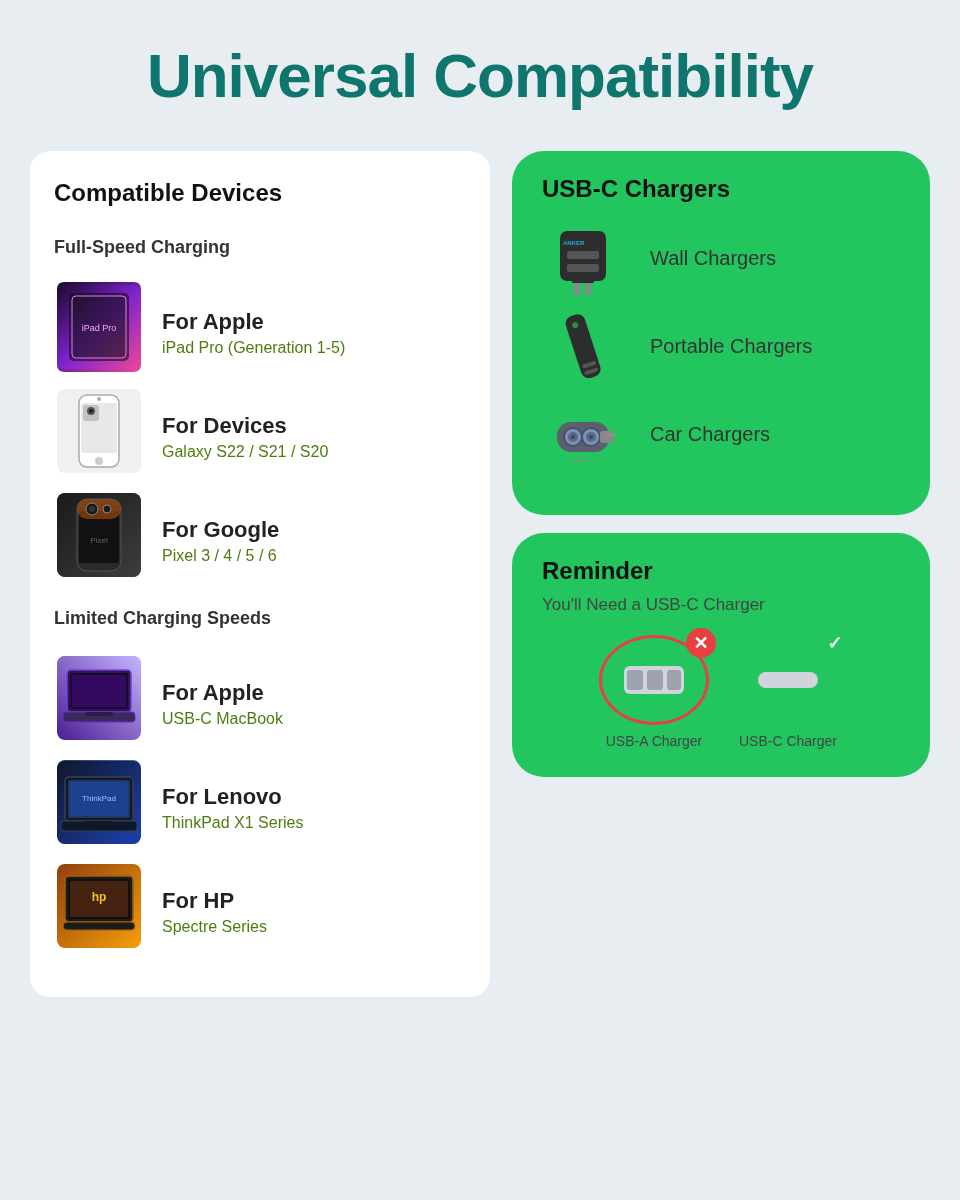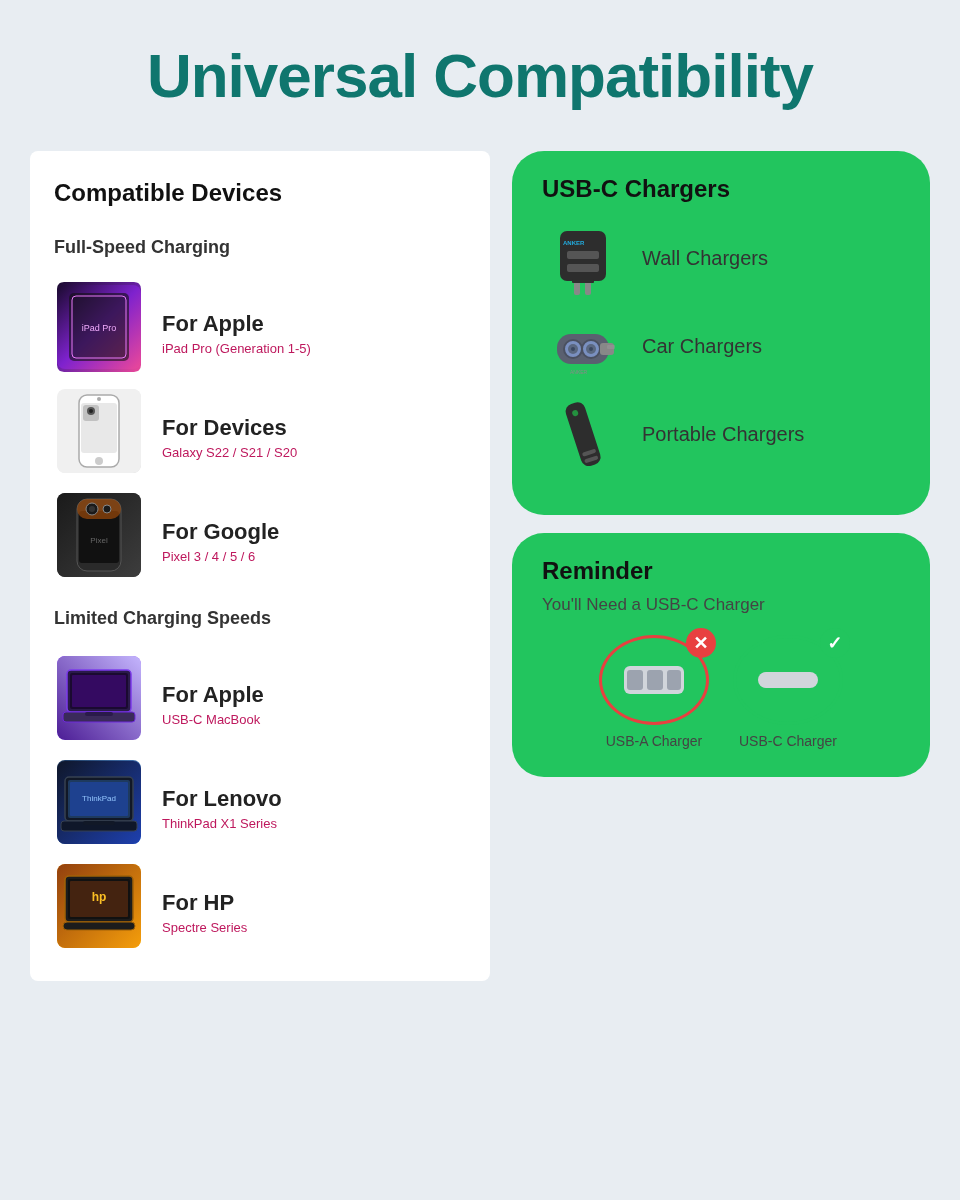--- a/index.html
+++ b/index.html
@@ -23,22 +23,22 @@
     }
     .two-col {
       display: flex;
       gap: 22px;
       width: 100%;
       align-items: flex-start;
     }
     .left-panel {
       flex: 0 0 460px;
       background: white;
-      border-radius: 8px;
-      padding: 28px 24px 16px;
+      border-radius: 20px;
+      padding: 28px 24px 32px;
     }
     .right-col {
       flex: 1;
       display: flex;
       flex-direction: column;
       gap: 18px;
     }
     .right-panel {
       background: #22c55e;
       border-radius: 32px;
@@ -91,28 +91,28 @@
       height: 86px;
     }
     .device-info .device-name {
       font-size: 22px;
       font-weight: 700;
       color: #222;
       margin-bottom: 4px;
       margin-top: 12px;
     }
     .device-info .device-sub {
-      font-size: 13px;
-      color: #be185d;
+      font-size: 16px;
+      color: #4d7c0f;
     }
     
     .charger-row {
       display: flex;
       align-items: center;
-      gap: 20px;
+      gap: 28px;
       margin-bottom: 18px;
     }
     .charger-img {
       width: 80px;
       height: 70px;
       display: flex;
       align-items: center;
       justify-content: center;
       flex-shrink: 0;
     }
@@ -448,53 +448,53 @@
             <rect x="27" y="58" width="22" height="4" rx="1" fill="#2d2d2d"></rect>
           </svg>
         </div>
         <div class="charger-name">Wall Chargers</div>
       </div>
 
       <div class="charger-row">
         <div class="charger-img">
           <svg width="75" height="75" viewBox="0 0 75 75">
 
+            <g transform="rotate(-18 37 37)">
+              <rect x="28" y="5" width="20" height="65" rx="8" fill="#2d2d2d"></rect>
+
+              <rect x="31" y="55" width="14" height="4" rx="2" fill="#555"></rect>
+              <rect x="31" y="62" width="14" height="4" rx="2" fill="#555"></rect>
+
+              <circle cx="37" cy="15" r="3" fill="#22aa44" opacity="0.8"></circle>
+            </g>
+          </svg>
+        </div>
+        <div class="charger-name">Portable Chargers</div>
+      </div>
+
+      <div class="charger-row">
+        <div class="charger-img">
+          <svg width="75" height="75" viewBox="0 0 75 75">
+
             <rect x="12" y="25" width="52" height="30" rx="14" fill="#5a6070"></rect>
 
             <circle cx="28" cy="40" r="9" fill="#7a90c0" stroke="#4a5060" stroke-width="2"></circle>
             <circle cx="28" cy="40" r="5" fill="#5a6880"></circle>
             <circle cx="28" cy="40" r="2" fill="#3a4860"></circle>
             <circle cx="46" cy="40" r="9" fill="#7a90c0" stroke="#4a5060" stroke-width="2"></circle>
             <circle cx="46" cy="40" r="5" fill="#5a6880"></circle>
             <circle cx="46" cy="40" r="2" fill="#3a4860"></circle>
 
             <rect x="55" y="34" width="14" height="12" rx="3" fill="#888"></rect>
             <rect x="62" y="36" width="8" height="4" rx="1" fill="#999" opacity="0.5"></rect>
 
             <text x="25" y="65" fill="#888" font-size="5" font-family="Arial">ANKER</text>
           </svg>
         </div>
         <div class="charger-name">Car Chargers</div>
-      </div>
-
-      <div class="charger-row">
-        <div class="charger-img">
-          <svg width="75" height="75" viewBox="0 0 75 75">
-
-            <g transform="rotate(-18 37 37)">
-              <rect x="28" y="5" width="20" height="65" rx="8" fill="#2d2d2d"></rect>
-
-              <rect x="31" y="55" width="14" height="4" rx="2" fill="#555"></rect>
-              <rect x="31" y="62" width="14" height="4" rx="2" fill="#555"></rect>
-
-              <circle cx="37" cy="15" r="3" fill="#22aa44" opacity="0.8"></circle>
-            </g>
-          </svg>
-        </div>
-        <div class="charger-name">Portable Chargers</div>
       </div>
     </div>
 
     <div class="right-panel">
       <div class="reminder-title">Reminder</div>
       <div class="reminder-subtitle">You'll Need a USB-C Charger</div>
 
       <div class="charger-comparison">
 
         <div class="charger-option">

